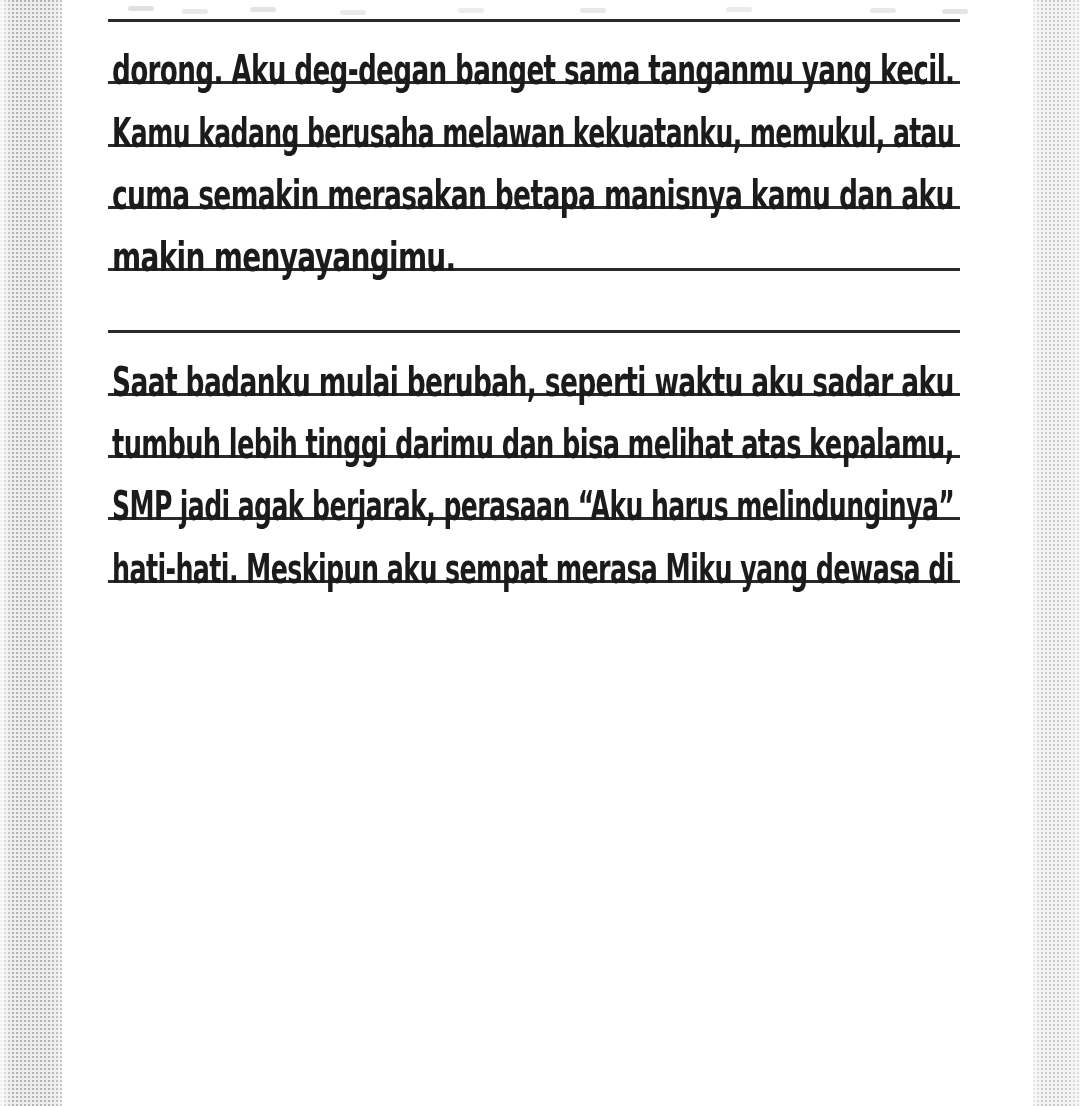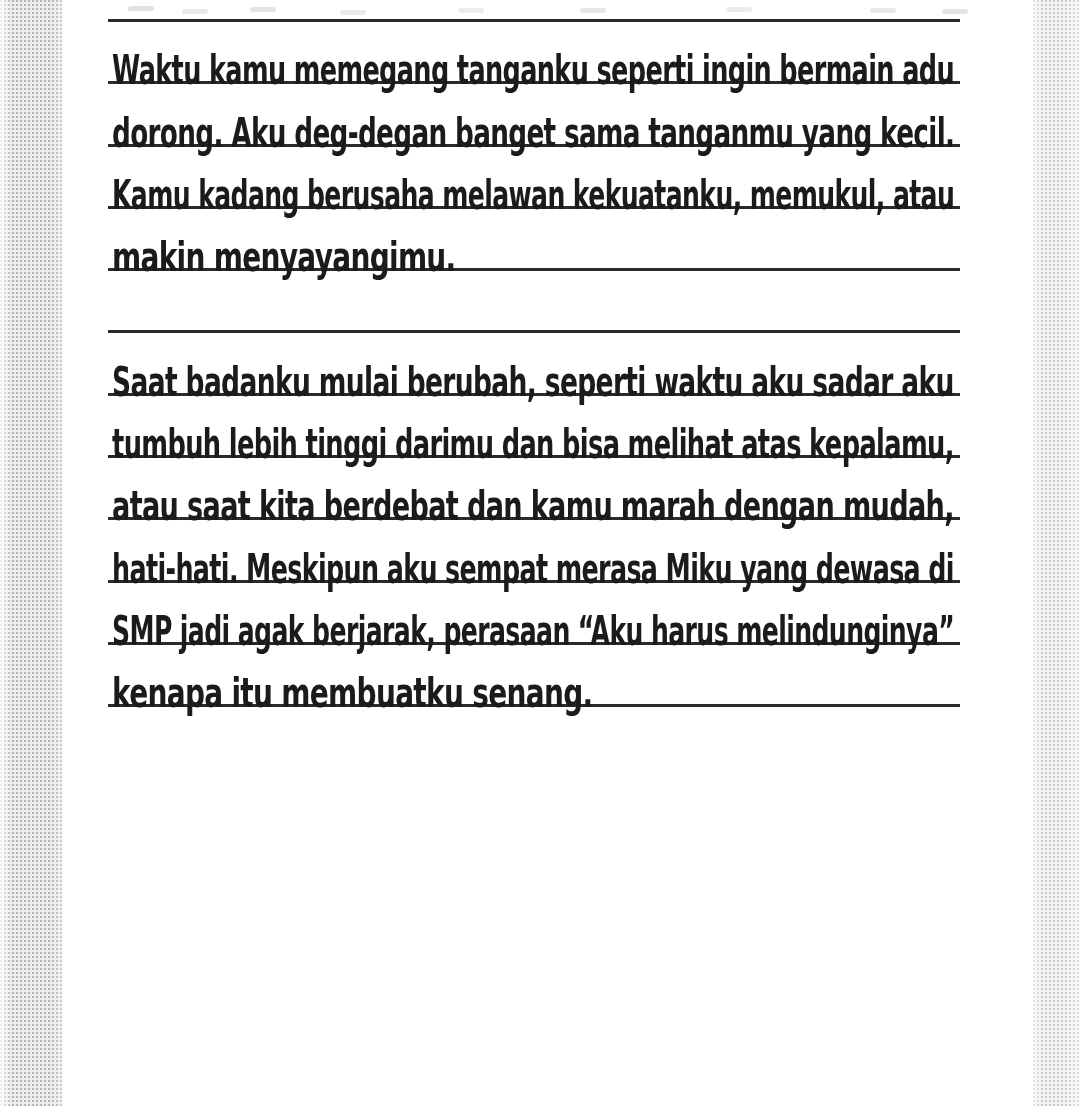--- a/index.html
+++ b/index.html
@@ -99,64 +99,58 @@
 <div class="screen">
   <div class="edge left"></div>
   <div class="edge right"></div>
   <div class="paper">
     <div class="remnant"></div>
     <div class="rules">
   <div class="ruled-line">
     <span class="hand-text"></span>
   </div>
 
-  <div class="ruled-line">
-    <span class="hand-text" style="transform: translateY(9px) scaleX(0.638847);">Waktu kamu memegang tanganku seperti ingin bermain adu</span>
-  </div>
 
   <div class="ruled-line">
     <span class="hand-text" style="transform: translateY(9px) scaleX(0.656786);">dorong. Aku deg-degan banget sama tanganmu yang kecil.</span>
   </div>
 
   <div class="ruled-line">
     <span class="hand-text" style="transform: translateY(9px) scaleX(0.628358);">Kamu kadang berusaha melawan kekuatanku, memukul, atau</span>
   </div>
 
 
 
+  <div class="ruled-line">
+    <span class="hand-text" style="transform: translateY(9px) scaleX(0.664038);">cuma semakin merasakan betapa manisnya kamu dan aku</span>
+  </div>
 
   <div class="ruled-line">
     <span class="hand-text" style="transform: translateY(9px) scaleX(0.7);">makin menyayangimu.</span>
   </div>
 
   <div class="ruled-line">
     <span class="hand-text"></span>
   </div>
 
   <div class="ruled-line">
     <span class="hand-text" style="transform: translateY(9px) scaleX(0.663515);">Saat badanku mulai berubah, seperti waktu aku sadar aku</span>
   </div>
 
   <div class="ruled-line">
     <span class="hand-text" style="transform: translateY(9px) scaleX(0.642258);">tumbuh lebih tinggi darimu dan bisa melihat atas kepalamu,</span>
   </div>
 
-  <div class="ruled-line">
-    <span class="hand-text" style="transform: translateY(9px) scaleX(0.679032);">atau saat kita berdebat dan kamu marah dengan mudah,</span>
-  </div>
 
 
+
+  <div class="ruled-line">
+    <span class="hand-text" style="transform: translateY(9px) scaleX(0.629297);">SMP jadi agak berjarak, perasaan “Aku harus melindunginya”</span>
+  </div>
 
   <div class="ruled-line">
     <span class="hand-text" style="transform: translateY(9px) scaleX(0.634514);">hati-hati. Meskipun aku sempat merasa Miku yang dewasa di</span>
   </div>
 
-  <div class="ruled-line">
-    <span class="hand-text" style="transform: translateY(9px) scaleX(0.629297);">SMP jadi agak berjarak, perasaan “Aku harus melindunginya”</span>
-  </div>
 
-
-  <div class="ruled-line">
-    <span class="hand-text" style="transform: translateY(9px) scaleX(0.7);">kenapa itu membuatku senang.</span>
-  </div>
 </div>
   </div>
 </div>
 
 </body></html>

